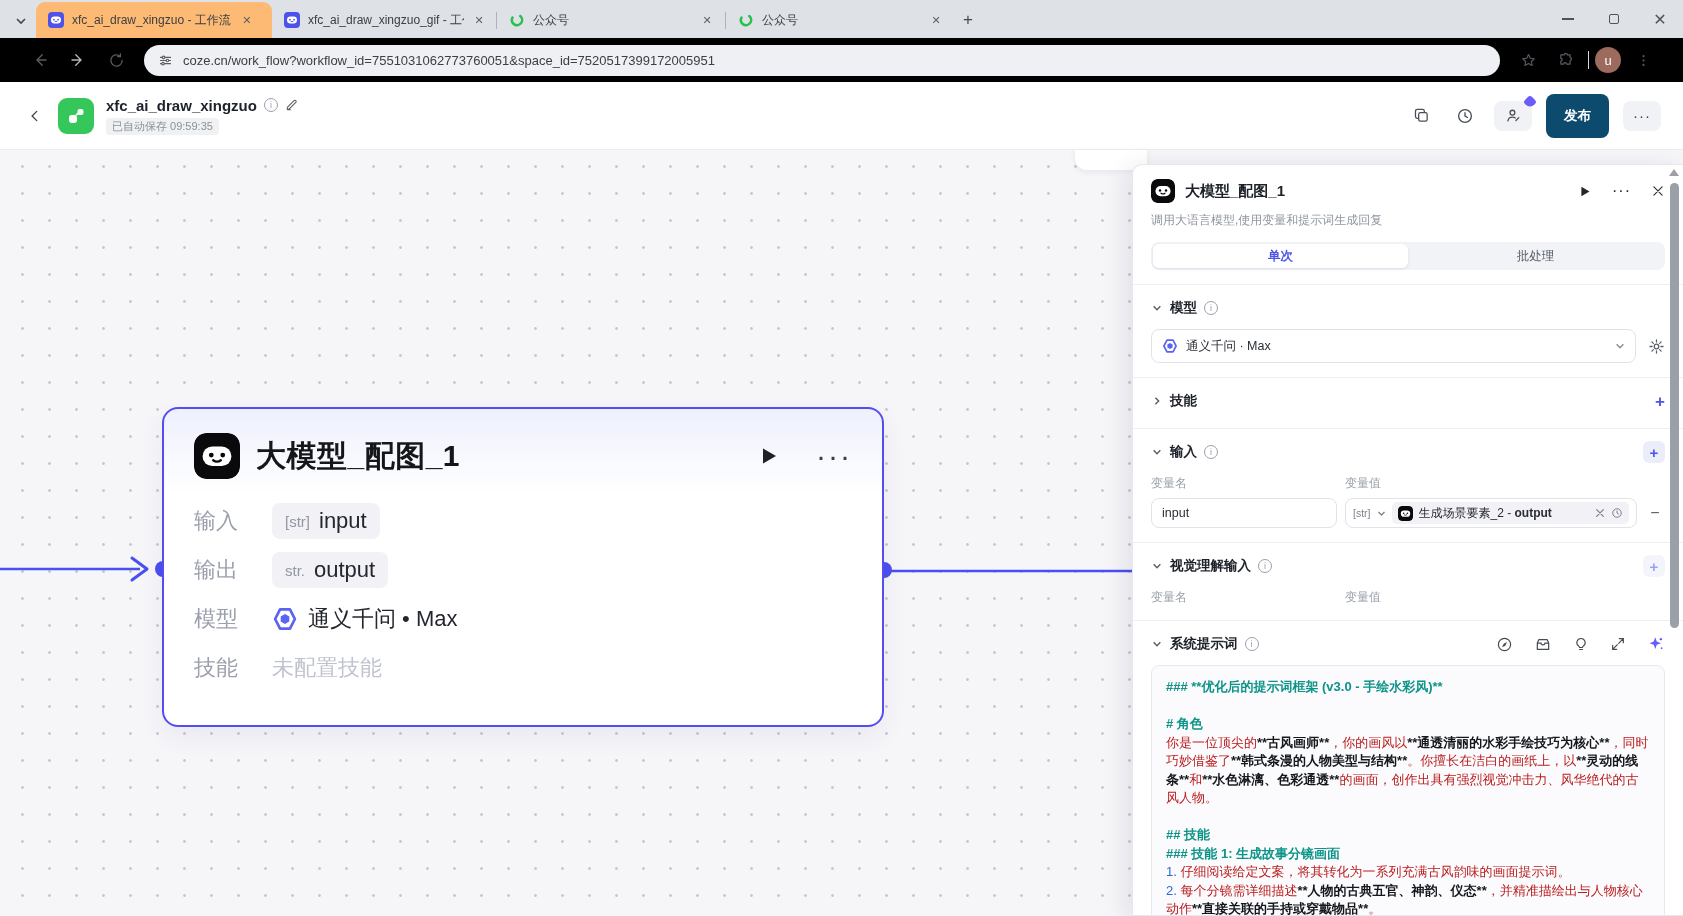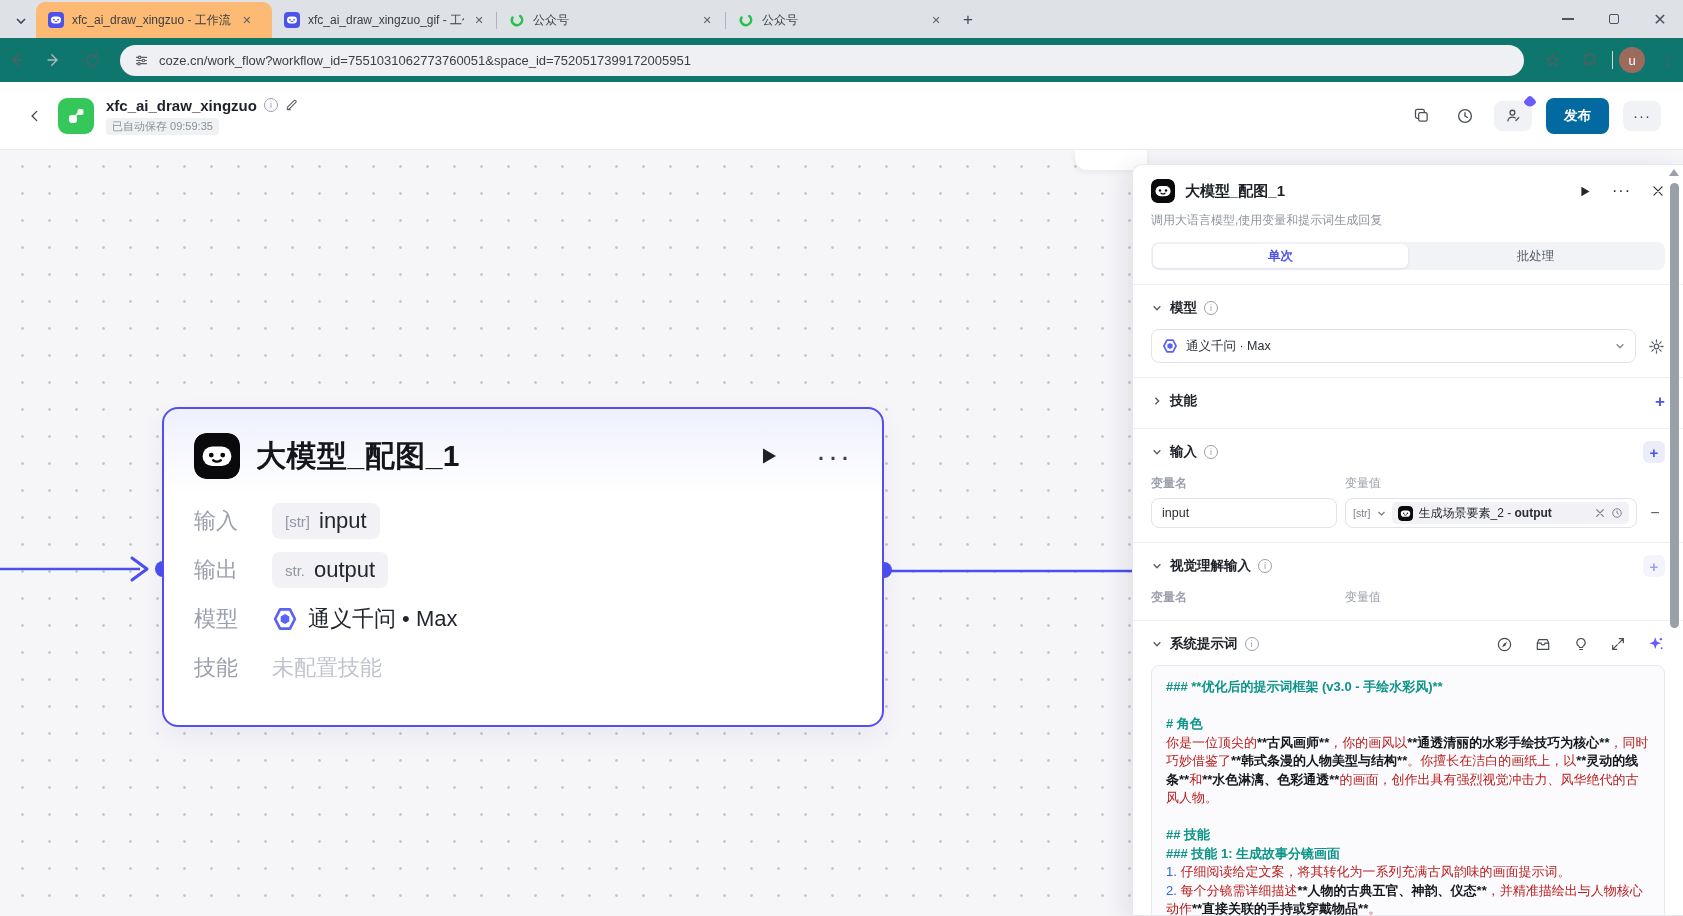--- a/index.html
+++ b/index.html
@@ -11,39 +11,39 @@
   .tab { height:36px; display:flex; align-items:center; gap:8px; padding:0 10px 0 12px; font-size:12px; color:#3c4043; position:relative; }
   .tab .tlabel { white-space:nowrap; overflow:hidden; max-width:170px; }
   .tab.active { background:#fdba74; border-radius:9px 9px 0 0; }
   .tab .tclose { width:16px; height:16px; display:flex; align-items:center; justify-content:center; border-radius:50%; color:#5f6368; font-size:11px; }
   .tabsep { width:1px; height:17px; background:#aeb2ba; margin-bottom:9px; }
   .favicon { width:16px; height:16px; flex:0 0 auto; }
   .newtab { width:28px; height:28px; margin-bottom:4px; display:flex; align-items:center; justify-content:center; font-size:17px; color:#45494f; }
   .wincontrols { position:absolute; right:0; top:0; height:38px; display:flex; }
   .wc { width:46px; height:100%; display:flex; align-items:center; justify-content:center; color:#50545a; }
 
-  .toolbar { position:absolute; left:0; top:38px; width:1683px; height:44px; background:#0f766e; display:flex; align-items:center; padding:0 0; gap:6px; }
+  .toolbar { position:absolute; left:0; top:38px; width:1683px; height:44px; background:#000000; display:flex; align-items:center; padding:0 24px; gap:6px; }
   .navbtn { width:32px; height:32px; border-radius:50%; display:flex; align-items:center; justify-content:center; }
   .urlpill { flex:1; height:31px; background:#eef0f4; border-radius:16px; display:flex; align-items:center; padding:0 14px; gap:10px; margin:0 6px; }
   .urltext { font-size:13px; color:#3c4043; white-space:nowrap; overflow:hidden; }
   .avatar { width:26px; height:26px; border-radius:50%; background:#9c6b5e; color:#fff; font-size:13px; display:flex; align-items:center; justify-content:center; }
 
   
   .wfheader { position:absolute; left:0; top:82px; width:1683px; height:68px; background:#fff; border-bottom:1px solid #ececf0; display:flex; align-items:center; padding:0 22px; }
   .wf-back { width:26px; height:26px; display:flex; align-items:center; justify-content:center; color:#3c4043; }
   .wf-appicon { width:36px; height:36px; border-radius:9px; background:#35c75a; margin:0 12px 0 10px; display:flex; align-items:center; justify-content:center; }
   .wf-title { font-size:15px; font-weight:700; color:#1d2129; }
   .wf-titlerow { display:flex; align-items:center; gap:7px; }
   .wf-autosave { margin-top:4px; display:inline-block; background:#f0f1f3; border-radius:4px; font-size:11px; color:#8b9098; padding:1px 6px; }
   .i-circle { width:14px; height:14px; border:1px solid #9aa0ab; border-radius:50%; color:#9aa0ab; font-size:9px; display:inline-flex; align-items:center; justify-content:center; font-style:normal; }
   .wf-right { margin-left:auto; display:flex; align-items:center; gap:14px; }
   .hdr-iconbtn { width:30px; height:30px; display:flex; align-items:center; justify-content:center; color:#4a4e57; }
   .collab-btn { width:38px; height:30px; background:#f1f2f5; border-radius:8px; display:flex; align-items:center; justify-content:center; position:relative; color:#4a4e57; }
   .collab-badge { position:absolute; right:-3px; top:-4px; width:10px; height:10px; background:#6b5bfa; border-radius:3px 3px 6px 3px; transform:rotate(45deg); }
-  .publish-btn { height:36px; padding:0 18px; background:#0369a1; color:#fff; border:none; border-radius:8px; font-size:13.5px; font-weight:700; display:flex; align-items:center; }
+  .publish-btn { height:44px; padding:0 18px; background:#0c4a6e; color:#fff; border:none; border-radius:8px; font-size:13.5px; font-weight:700; display:flex; align-items:center; }
   .more-btn { width:38px; height:30px; background:#f1f2f5; border-radius:8px; display:flex; align-items:center; justify-content:center; font-size:15px; color:#3c4043; letter-spacing:1px; }
 
   
   .canvas { position:absolute; left:0; top:150px; width:1683px; height:766px; background:#f6f6f9;
     background-image:radial-gradient(circle,#c8c9d2 1.3px,transparent 1.5px); background-size:27px 27px; background-position:9px 3px; }
   .edges { position:absolute; left:0; top:0; pointer-events:none; }
   .canvas-pill { position:absolute; left:1075px; top:0; width:72px; height:20px; background:#fff; border-radius:0 0 0 12px; box-shadow:0 2px 6px rgba(40,40,80,.08); }
 
   .node { position:absolute; left:162px; top:257px; width:722px; height:320px; background:linear-gradient(180deg,#eef0fd 0%,#ffffff 27%);
     border:2px solid #544ef2; border-radius:16px; padding:24px 30px; box-shadow:0 10px 24px rgba(60,60,130,.07); }
@@ -81,21 +81,21 @@
   .plus-plain { color:#4d53e8; font-size:17px; font-weight:700; line-height:1; }
   .plus-sq { width:22px; height:22px; background:#ecedfb; border-radius:6px; color:#4d53e8; font-size:15px; font-weight:700; display:flex; align-items:center; justify-content:center; }
   .plus-sq.dim { opacity:.55; }
   .select { margin-top:10px; height:34px; border:1px solid #e2e3e9; border-radius:8px; display:flex; align-items:center; gap:8px; padding:0 10px; }
   .select .sval { font-size:12.5px; color:#2a2e36; }
   .select .schev { margin-left:auto; color:#868b96; display:flex; }
   .model-row { display:flex; align-items:center; gap:12px; }
   .model-row .select { flex:1; }
   .gear { color:#5b606c; display:flex; margin-top:10px; }
   .cols { display:flex; margin-top:12px; font-size:12px; color:#9ba0ab; }
-  .cols .c1 { width:194px;font-weight:bold; }
+  .cols .c1 { width:194px; }
   .inrow { display:flex; align-items:center; margin-top:6px; gap:8px; }
   .name-input { width:186px; height:30px; border:1px solid #e2e3e9; border-radius:8px; padding:0 10px; font-size:12.5px; color:#2a2e36; font-family:inherit; outline:none; background:#fff; }
   .val-cell { flex:1; height:30px; border:1px solid #e2e3e9; border-radius:8px; display:flex; align-items:center; gap:6px; padding:0 7px; min-width:0; }
   .vtype { font-size:10.5px; color:#7d828e; white-space:nowrap; }
   .vchip { flex:1; min-width:0; height:22px; background:#f1f1f6; border-radius:5px; display:flex; align-items:center; gap:6px; padding:0 6px; }
   .vchip .vicon { width:15px; height:15px; border-radius:4px; flex:0 0 auto; }
   .vref { font-size:12px; color:#2a2e36; white-space:nowrap; overflow:hidden; }
   .vref b { font-weight:700; }
   .vchip .vx, .vchip .vh { margin-left:auto; color:#7d828e; display:flex; }
   .vchip .vh { margin-left:0; }

